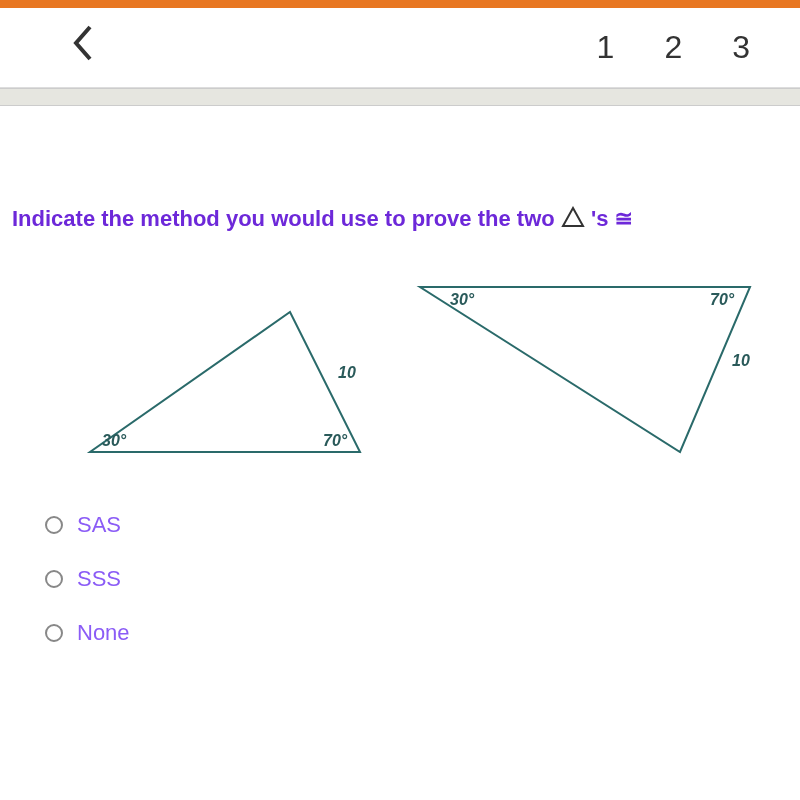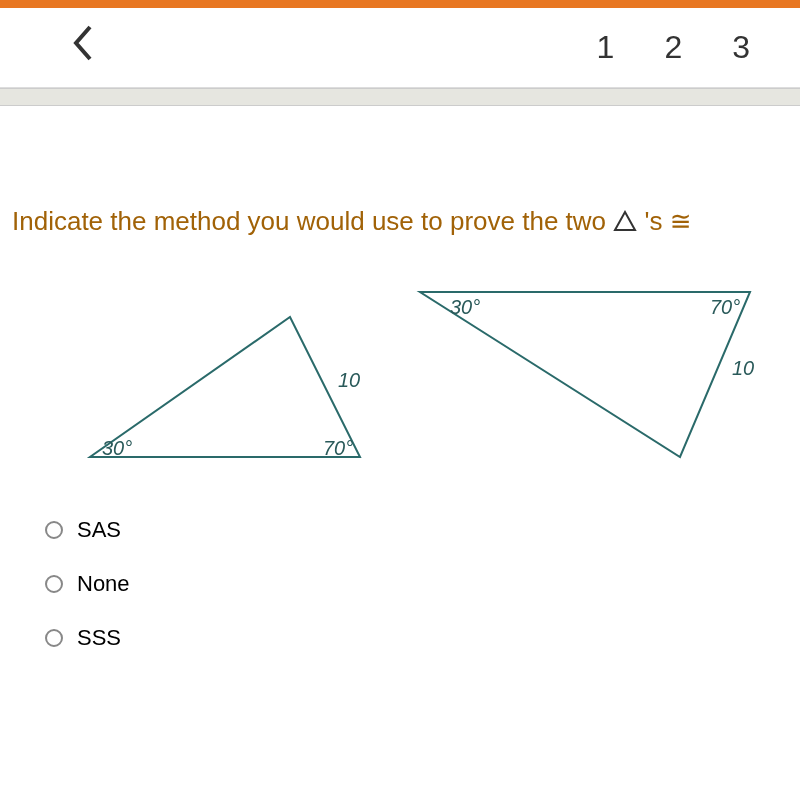--- a/index.html
+++ b/index.html
@@ -46,40 +46,41 @@
       background: #e6e6e0;
       border-top: 1px solid #ccc;
       border-bottom: 1px solid #ccc;
     }
     .content {
       background: #ffffff;
       padding: 100px 0 0 0;
       height: calc(100% - 106px);
     }
     .question {
-      font-size: 26px;
-      color: #a16207;
+      font-size: 22px;
+      color: #6d28d9;
       margin: 0 10px 30px 12px;
       white-space: nowrap;
+      font-weight: bold;
     }
     .question svg {
       vertical-align: -2px;
     }
     .triangles-area {
       position: relative;
       height: 220px;
       margin-bottom: 30px;
     }
     .tri1 { position: absolute; left: 80px; top: 20px; }
     .tri2 { position: absolute; left: 410px; top: 5px; }
     .tri-label {
       position: absolute;
-      font-size: 20px;
+      font-size: 16px;
       font-style: italic;
-      font-weight: normal;
+      font-weight: bold;
       color: #2a5a5a;
     }
     .options {
       margin-left: 45px;
     }
     .option {
       display: flex;
       align-items: center;
       margin-bottom: 28px;
       cursor: pointer;
@@ -87,21 +88,21 @@
     .radio {
       width: 18px;
       height: 18px;
       border: 2px solid #888;
       border-radius: 50%;
       margin-right: 14px;
       background: #fff;
     }
     .option-label {
       font-size: 22px;
-      color: #000000;
+      color: #8b5cf6;
     }
   </style>
 </head>
 <body>
 
 <div class="top-orange"></div>
 
 <div class="header">
   <div class="back-button">
     <svg width="24" height="40" viewBox="0 0 24 40">
@@ -143,20 +144,20 @@
     </div>
   </div>
 
   <div class="options">
     <div class="option">
       <div class="radio"></div>
       <span class="option-label">SAS</span>
     </div>
     <div class="option">
       <div class="radio"></div>
-      <span class="option-label">None</span>
+      <span class="option-label">SSS</span>
     </div>
     <div class="option">
       <div class="radio"></div>
-      <span class="option-label">SSS</span>
+      <span class="option-label">None</span>
     </div>
   </div>
 </div>
 
 </body></html>

